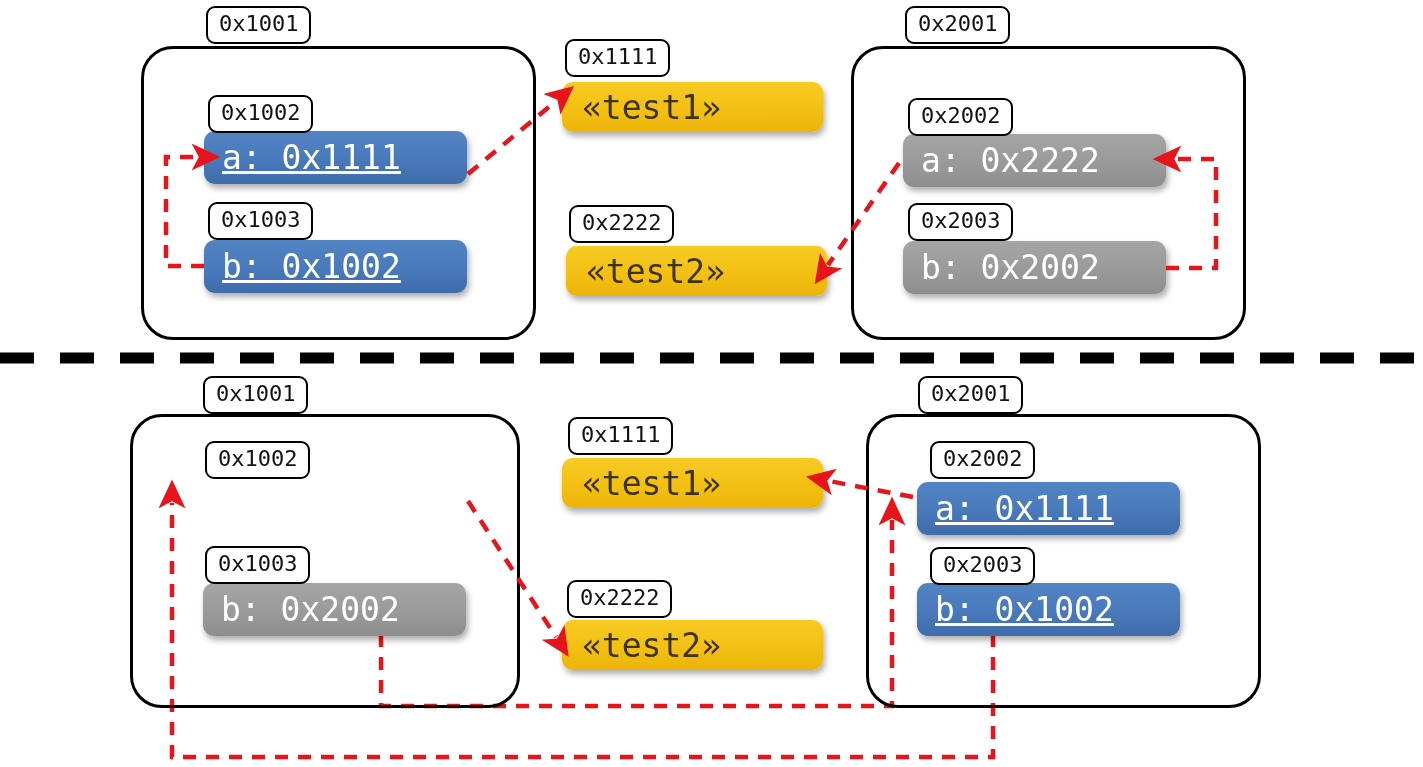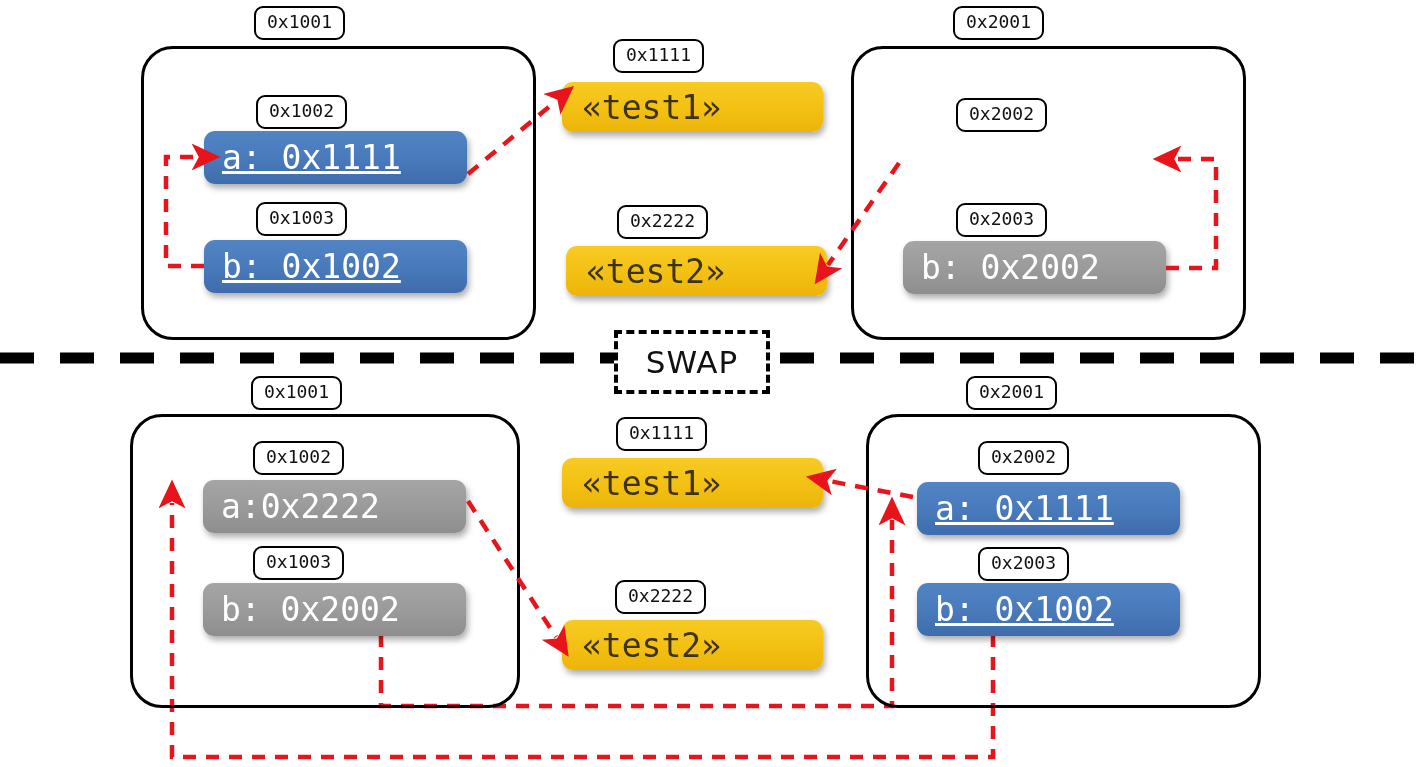--- a/index.html
+++ b/index.html
@@ -9,28 +9,27 @@
   }
   #stage{position:absolute;left:0;top:0;width:1423px;height:767px;}
 
   
   .addr{
     position:absolute;
     background:#ffffff;
     border:2.5px solid #000000;
     border-radius:9px;
     font-family:"DejaVu Sans Mono","Liberation Mono",monospace;
-    font-size:18px;
+    font-size:22px;
     line-height:1;
     color:#111111;
     padding:5px 11px 7px 11px;
     white-space:nowrap;
     z-index:6;
     letter-spacing:0px;
-    margin-left:48px;
   }
 
   
   .frame{
     position:absolute;
     border:3px solid #000000;
     border-radius:32px;
     background:transparent;
     z-index:2;
   }
@@ -112,34 +111,33 @@
   <div class="addr" style="left:565px;top:39px;">0x1111</div>
   <div class="pill yellow" style="left:562px;top:82px;width:261px;height:50px;">«test1»</div>
 
   <div class="addr" style="left:569px;top:205px;">0x2222</div>
   <div class="pill yellow" style="left:566px;top:246px;width:261px;height:50px;">«test2»</div>
 
   <div class="frame" style="left:851px;top:46px;width:389px;height:288px;"></div>
   <div class="addr" style="left:905px;top:6px;">0x2001</div>
 
   <div class="addr" style="left:908px;top:98px;">0x2002</div>
+  <div class="pill gray" style="left:903px;top:134px;width:263px;height:53px;">a: 0x2222</div>
 
   <div class="addr" style="left:908px;top:203px;">0x2003</div>
   <div class="pill gray" style="left:903px;top:241px;width:263px;height:53px;">b: 0x2002</div>
 
   <svg class="layer over" viewBox="0 0 1423 767" xmlns="http://www.w3.org/2000/svg" style="z-index:8;">
     <line x1="0" y1="358" x2="1423" y2="358" stroke="#000000" stroke-width="11" stroke-dasharray="34,26"></line>
   </svg>
-  <div class="swapbox" style="left:614px;top:330px;width:148px;height:56px;">SWAP</div>
 
   <div class="frame" style="left:130px;top:414px;width:384px;height:288px;"></div>
   <div class="addr" style="left:203px;top:376px;">0x1001</div>
 
   <div class="addr" style="left:205px;top:441px;">0x1002</div>
-  <div class="pill gray" style="left:203px;top:480px;width:263px;height:53px;">a:0x2222</div>
 
   <div class="addr" style="left:205px;top:546px;">0x1003</div>
   <div class="pill gray" style="left:203px;top:583px;width:263px;height:53px;">b: 0x2002</div>
 
   <div class="addr" style="left:568px;top:417px;">0x1111</div>
   <div class="pill yellow" style="left:562px;top:458px;width:261px;height:50px;">«test1»</div>
 
   <div class="addr" style="left:567px;top:580px;">0x2222</div>
   <div class="pill yellow" style="left:562px;top:620px;width:261px;height:50px;">«test2»</div>
 

